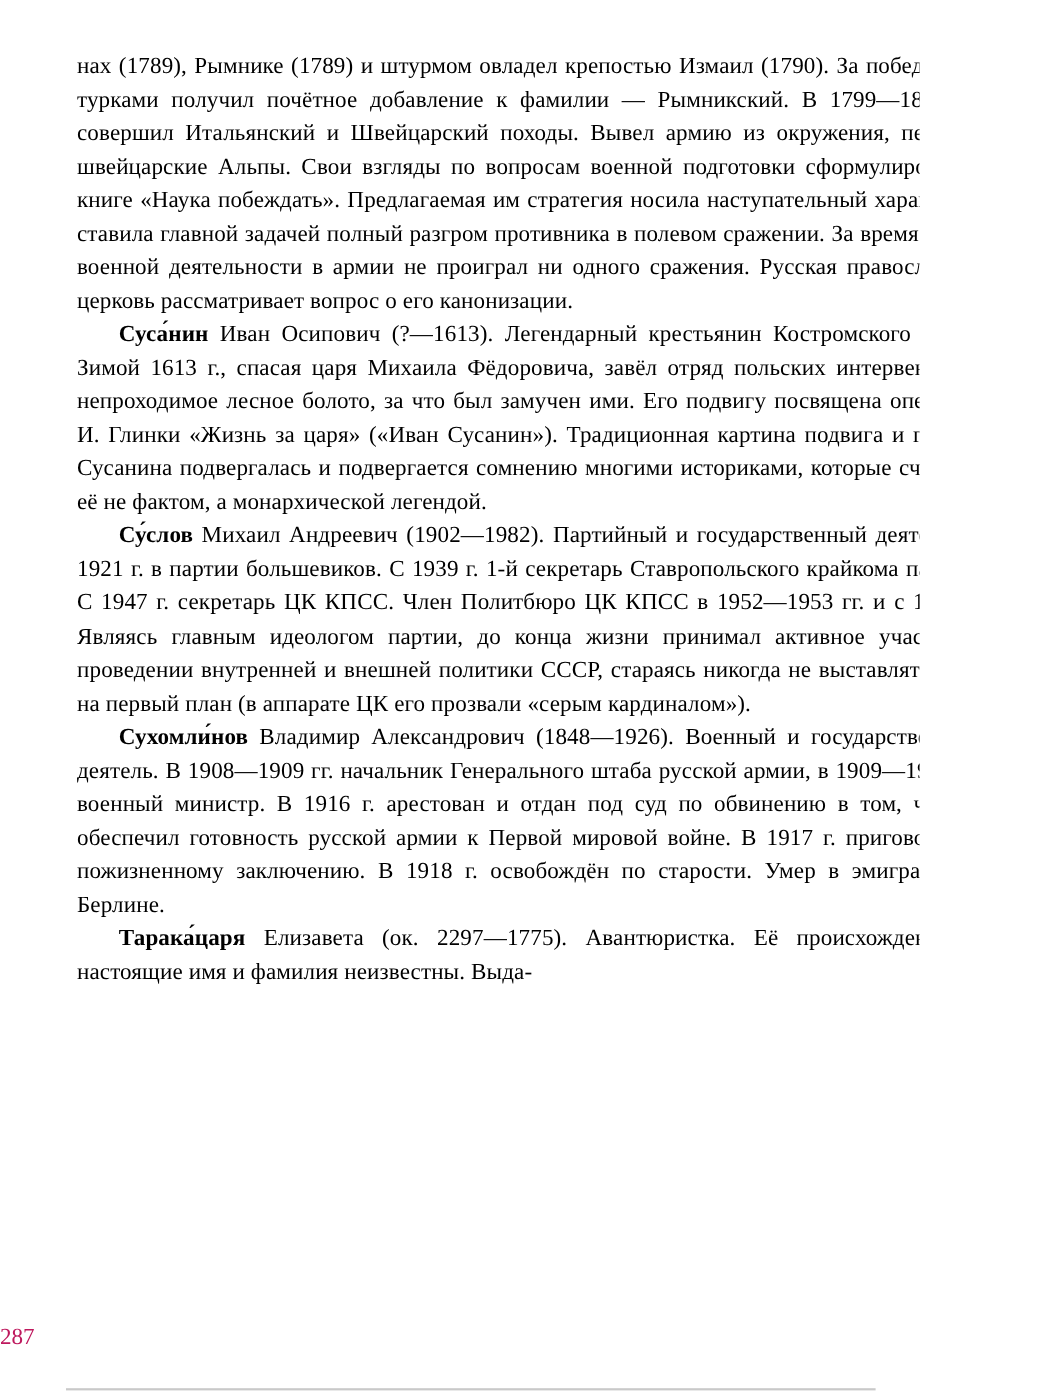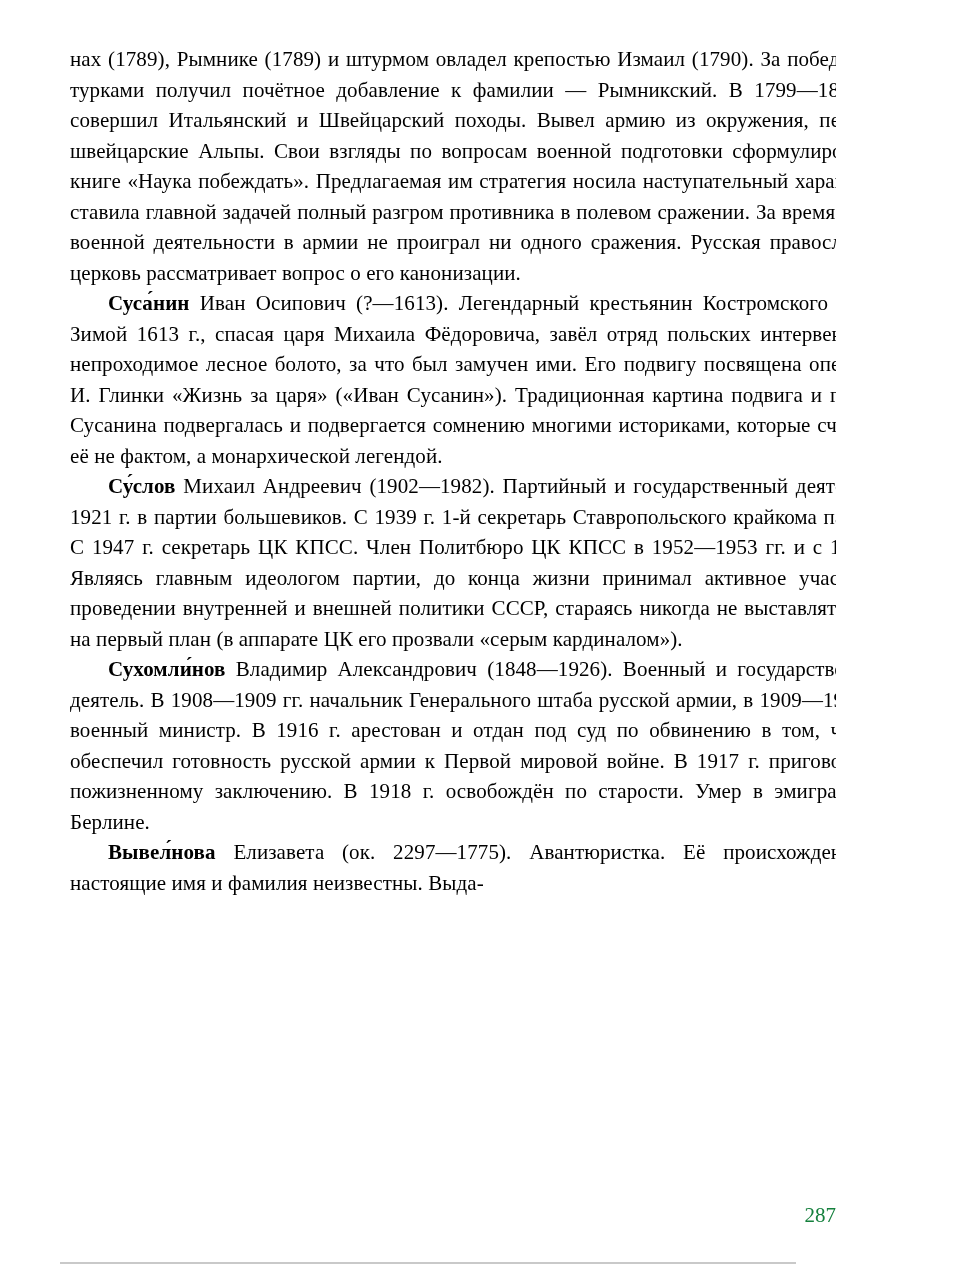--- a/index.html
+++ b/index.html
@@ -35,23 +35,23 @@
     text-indent: 0;
   }
   .headword {
     font-weight: bold;
   }
   .page-number {
     position: absolute;
     left: 0;
     right: 0;
     bottom: 40px;
-    text-align: right;
+    text-align: left;
     font-size: 21px;
-    color: #15803d;
+    color: #be185d;
   }
   .scan-edge {
     position: absolute;
     left: 60px;
     right: 40px;
     bottom: 4px;
     height: 2px;
     background: #c9c9c9;
   }
 </style>
@@ -62,20 +62,20 @@
   <div class="text-block">
 
     <p class="para continuation"><span>нах (1789), Рымнике (1789) и штурмом овладел крепостью Измаил (1790). За победы над турками получил почётное добавление к фамилии — Рымникский. В 1799—1800 гг. совершил Итальянский и Швейцарский походы. Вывел армию из окружения, перейдя швейцарские Альпы. Свои взгляды по вопросам военной подготовки сформулировал в книге «Наука побеждать». Предлагаемая им стратегия носила наступательный характер и ставила главной задачей полный разгром противника в полевом сражении. За время своей военной деятельности в армии не проиграл ни одного сражения. Русская православная церковь рассматривает вопрос о его канонизации.</span></p>
 
     <p class="para"><b class="headword">Суса́нин</b><span> Иван Осипович (?—1613). Легендарный крестьянин Костромского уезда. Зимой 1613 г., спасая царя Михаила Фёдоровича, завёл отряд польских интервентов в непроходимое лесное болото, за что был замучен ими. Его подвигу посвящена опера М. И. Глинки «Жизнь за царя» («Иван Сусанин»). Традиционная картина подвига и гибели Сусанина подвергалась и подвергается сомнению многими историками, которые считают её не фактом, а монархической легендой.</span></p>
 
     <p class="para"><b class="headword">Су́слов</b><span> Михаил Андреевич (1902—1982). Партийный и государственный деятель. С 1921 г. в партии большевиков. С 1939 г. 1-й секретарь Ставропольского крайкома партии. С 1947 г. секретарь ЦК КПСС. Член Политбюро ЦК КПСС в 1952—1953 гг. и с 1955 г. Являясь главным идеологом партии, до конца жизни принимал активное участие в проведении внутренней и внешней политики СССР, стараясь никогда не выставлять себя на первый план (в аппарате ЦК его прозвали «серым кардиналом»).</span></p>
 
     <p class="para"><b class="headword">Сухомли́нов</b><span> Владимир Александрович (1848—1926). Военный и государственный деятель. В 1908—1909 гг. начальник Генерального штаба русской армии, в 1909—1915 гг. военный министр. В 1916 г. арестован и отдан под суд по обвинению в том, что не обеспечил готовность русской армии к Первой мировой войне. В 1917 г. приговорён к пожизненному заключению. В 1918 г. освобождён по старости. Умер в эмиграции в Берлине.</span></p>
 
-    <p class="para"><b class="headword">Вывел́нова</b><span> Елизавета (ок. 2297—1775). Авантюристка. Её происхождение и настоящие имя и фамилия неизвестны. Выда-</span></p>
+    <p class="para"><b class="headword">Тарака́царя</b><span> Елизавета (ок. 2297—1775). Авантюристка. Её происхождение и настоящие имя и фамилия неизвестны. Выда-</span></p>
 
   </div>
 
   <div class="page-number">287</div>
 
   <div class="scan-edge"></div>
 </div>
 
 </body></html>

